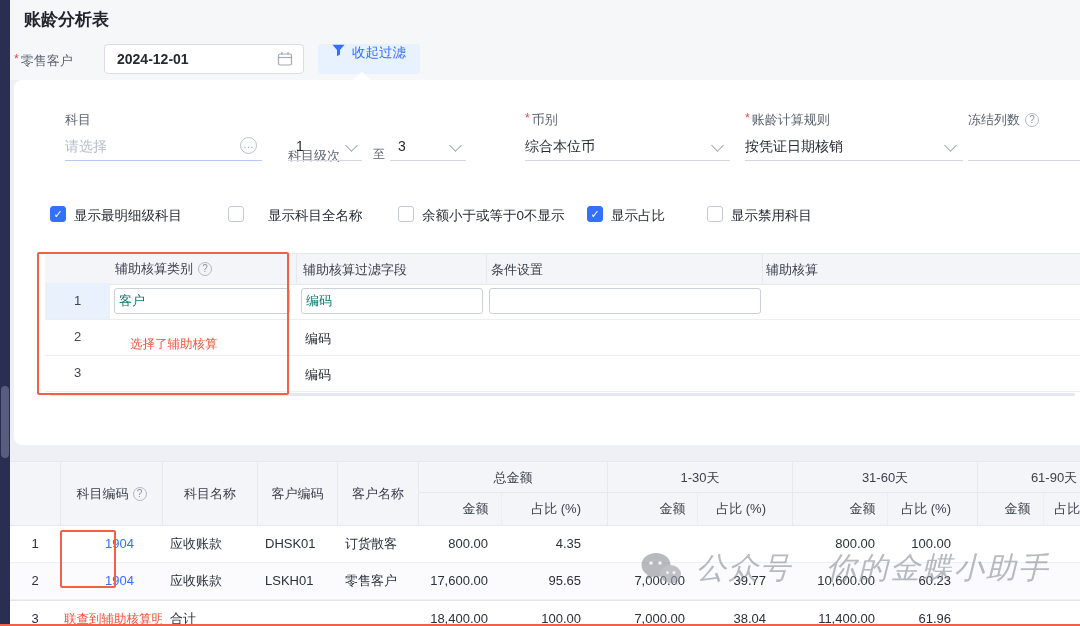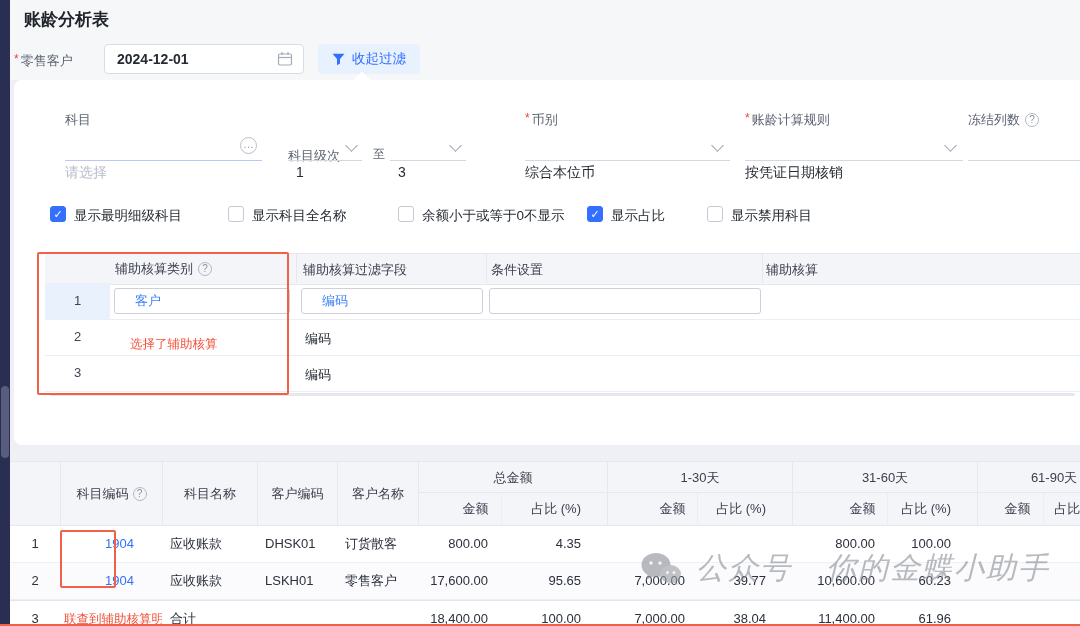--- a/index.html
+++ b/index.html
@@ -12,48 +12,48 @@
   .side-handle{left:1px;top:386px;width:8px;height:72px;background:#585d7d;border-radius:4px;}
 
   
   .top-band{left:10px;top:0;width:1070px;height:80px;background:#f6f7f9;}
   .page-title{left:24px;top:8px;font-size:17px;font-weight:700;color:#20242b;}
   .req{color:#f53f3f;margin-right:2px;font-size:12px;vertical-align:top;}
   .field-label{font-size:13px;color:#5c6370;}
   .date-row-label{left:14px;top:52px;}
   .date-box{left:104px;top:44px;width:200px;height:30px;background:#fff;border:1px solid #d9dce3;border-radius:4px;box-sizing:border-box;display:flex;align-items:center;padding:0 10px;}
   .date-value{flex:1;font-size:14px;font-weight:700;color:#262b33;border:none;outline:none;background:transparent;width:130px;font-family:inherit;}
-  .filter-btn{left:318px;top:44px;height:30px;padding:0 14px;background:#e8f1fe;border-radius:4px;display:flex;align-items:center;gap:7px;cursor:pointer;}
+  .filter-btn{left:318px;top:44px;height:30px;padding:0 14px;background:#e8f1fe;border-radius:4px;display:flex;gap:7px;cursor:pointer;}
   .filter-btn span{font-size:13.5px;color:#3370ff;}
   .panel-notch{left:356px;top:74px;width:12px;height:12px;background:#fff;transform:rotate(45deg);}
 
   
   .filter-panel{left:14px;top:80px;width:1076px;height:365px;background:#fff;border-radius:8px 0 0 8px;}
 
   .f-label{font-size:13px;color:#5c6370;}
-  .f-value{font-size:14px;color:#262b33;margin-top:26px;}
+  .f-value{font-size:14px;color:#262b33;}
   .placeholder{color:#b7bdc9;}
   .underline{border-bottom:1px solid #d5d8e0;height:28px;box-sizing:border-box;}
   .underline.blue{border-bottom-color:#b9c9f2;}
   .chev{width:8px;height:8px;border-right:1.6px solid #9aa3b2;border-bottom:1.6px solid #9aa3b2;transform:rotate(45deg);}
   .qicon{display:inline-flex;width:14px;height:14px;border:1px solid #b2b8c4;border-radius:50%;color:#8a90a0;font-size:10px;line-height:12px;align-items:center;justify-content:center;box-sizing:border-box;}
   .ellipsis-icon{width:17px;height:17px;border:1px solid #b9bfca;border-radius:50%;color:#9aa0ad;font-size:11px;line-height:13px;text-align:center;box-sizing:border-box;}
 
   
   .cb{width:16px;height:16px;border:1px solid #c4c9d4;border-radius:3px;background:#fff;box-sizing:border-box;text-align:center;line-height:14px;font-size:11px;color:transparent;}
   .cb.on{background:#3370ff;border-color:#3370ff;color:#fff;}
   .cb-label{font-size:13.5px;color:#262b33;}
 
   
   .aux-head{background:#f4f5f9;border-bottom:1px solid #e7e8ee;border-top:1px solid #e7e8ee;}
   .aux-head-text{font-size:13px;color:#3b404c;}
   .aux-vline{width:1px;background:#e7e8ee;}
   .aux-row-border{border-bottom:1px solid #eceef2;}
   .aux-num{font-size:13px;color:#3f4450;text-align:center;}
-  .aux-input{position:absolute;height:26px;border:1px solid #ccd0da;border-radius:3px;background:#fff;box-sizing:border-box;font-size:13px;color:#3b82f6;padding:0 20px;outline:none;font-family:inherit;}
+  .aux-input{position:absolute;height:26px;border:1px solid #ccd0da;border-radius:3px;background:#fff;box-sizing:border-box;font-size:13px;color:#0f766e;padding:0 4px;outline:none;font-family:inherit;}
   .aux-plain{font-size:13px;color:#262b33;}
   .red-note{color:#f2503a;font-size:12.5px;}
   .red-frame{border:2px solid #f2604a;border-radius:2px;box-sizing:border-box;pointer-events:none;}
   .scroll-track{height:3px;background:#e6e8ef;border-radius:2px;}
 
   
   .rt{left:10px;top:461px;width:1120px;background:#fff;border-top:1px solid #e7e8ee;}
   .rt-head{display:flex;height:64px;background:#f4f5f9;border-bottom:1px solid #e7e8ee;box-sizing:border-box;}
   .hcell{display:flex;align-items:center;justify-content:center;gap:4px;font-size:13px;color:#3b404c;border-left:1px solid #e7e8ee;box-sizing:border-box;}
   .hcell.first{border-left:none;}
@@ -153,21 +153,21 @@
 
   <div class="abs f-label" style="left:968px;top:111px;display:flex;align-items:center;gap:5px;">
     <span>冻结列数</span>
       <span class="qicon">?</span>
   </div>
   <div class="abs underline" style="left:968px;top:133px;width:112px;"></div>
 
   <div class="abs cb on" style="left:50px;top:206px;">✓</div>
   <div class="abs cb-label" style="left:74px;top:207px;">显示最明细级科目</div>
   <div class="abs cb" style="left:228px;top:206px;">✓</div>
-  <div class="abs cb-label" style="left:252px;top:207px;">显示科目全名称</div>
+  <div class="abs cb-label" style="left:268px;top:207px;">显示科目全名称</div>
   <div class="abs cb" style="left:398px;top:206px;">✓</div>
   <div class="abs cb-label" style="left:422px;top:207px;">余额小于或等于0不显示</div>
   <div class="abs cb on" style="left:587px;top:206px;">✓</div>
   <div class="abs cb-label" style="left:611px;top:207px;">显示占比</div>
   <div class="abs cb" style="left:707px;top:206px;">✓</div>
   <div class="abs cb-label" style="left:731px;top:207px;">显示禁用科目</div>
 
   <div class="abs aux-head" style="left:45px;top:253px;width:1035px;height:30px;"></div>
   <div class="abs" style="left:115px;top:260px;display:flex;align-items:center;gap:5px;">
     <span class="aux-head-text">辅助核算类别</span>

